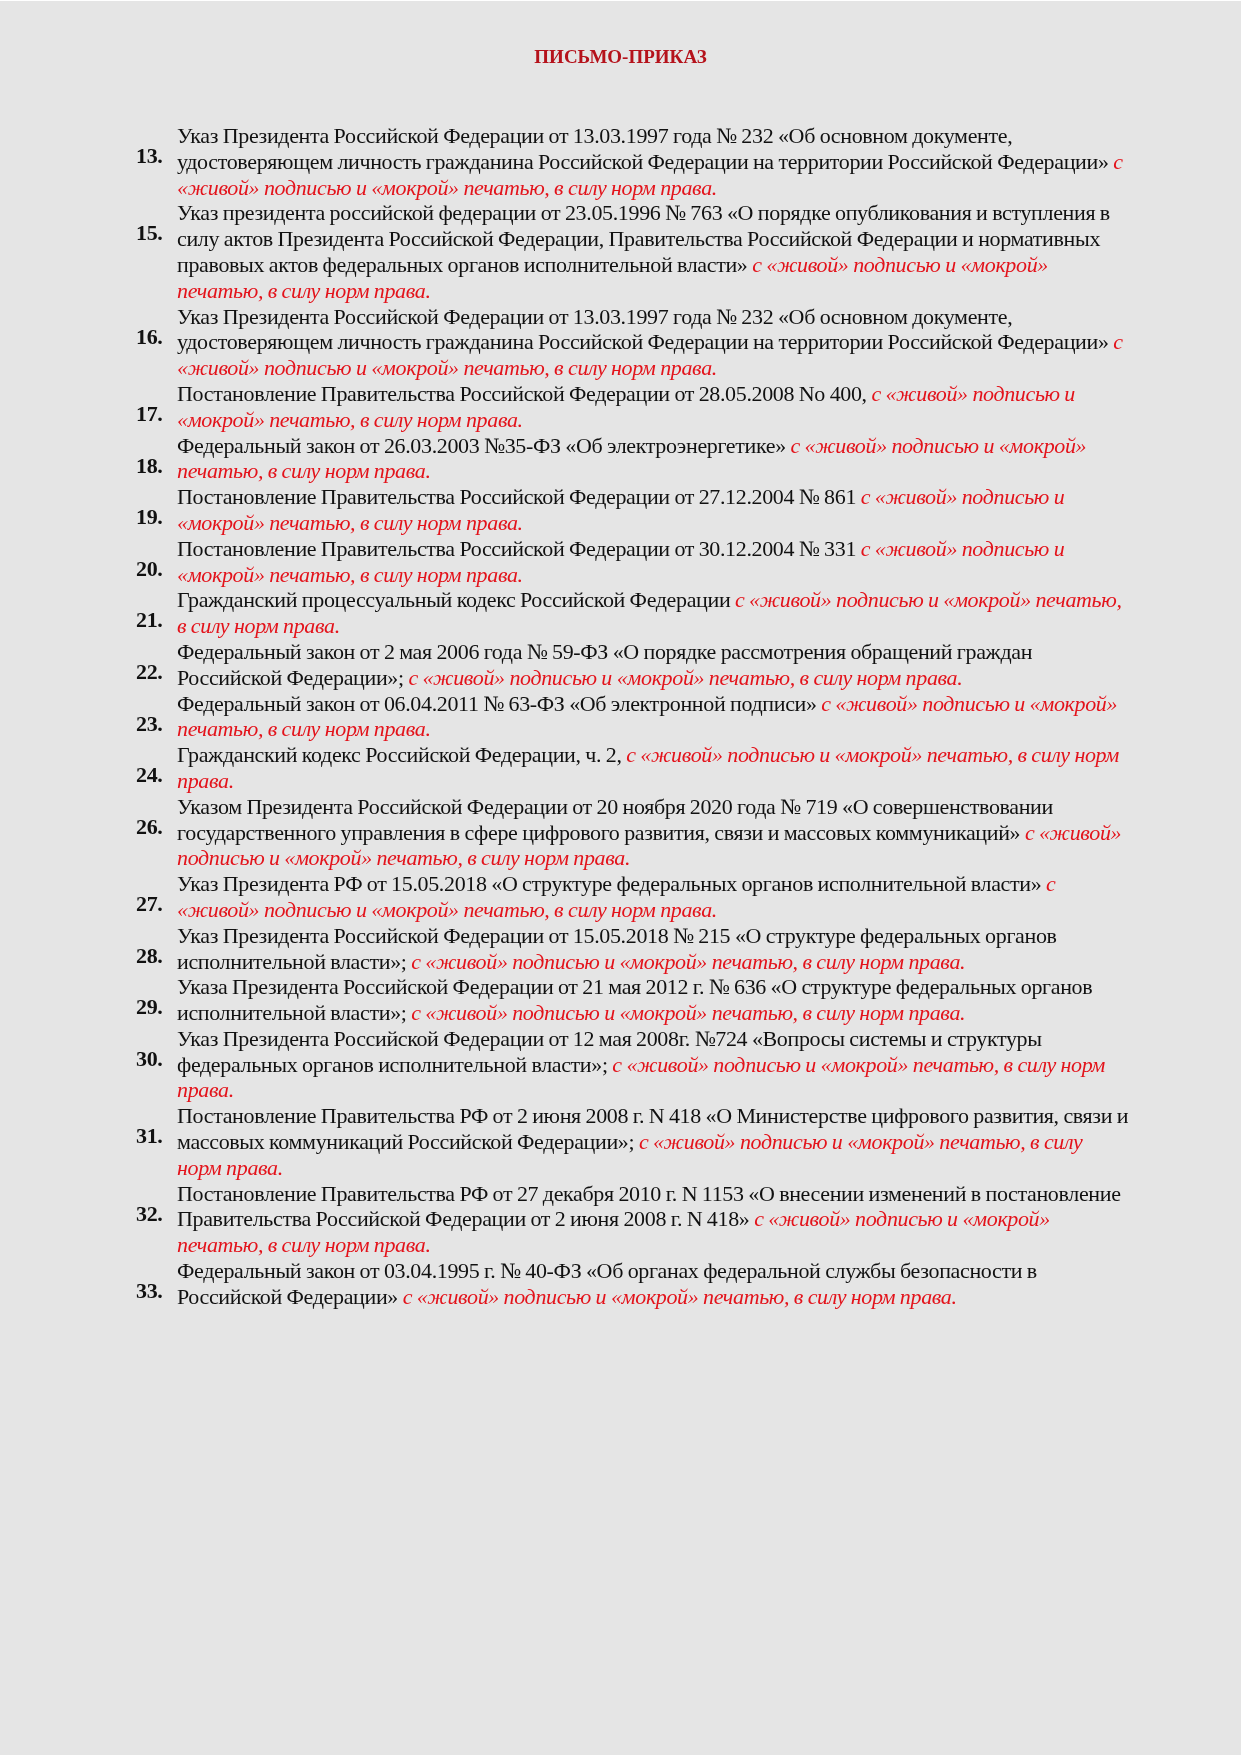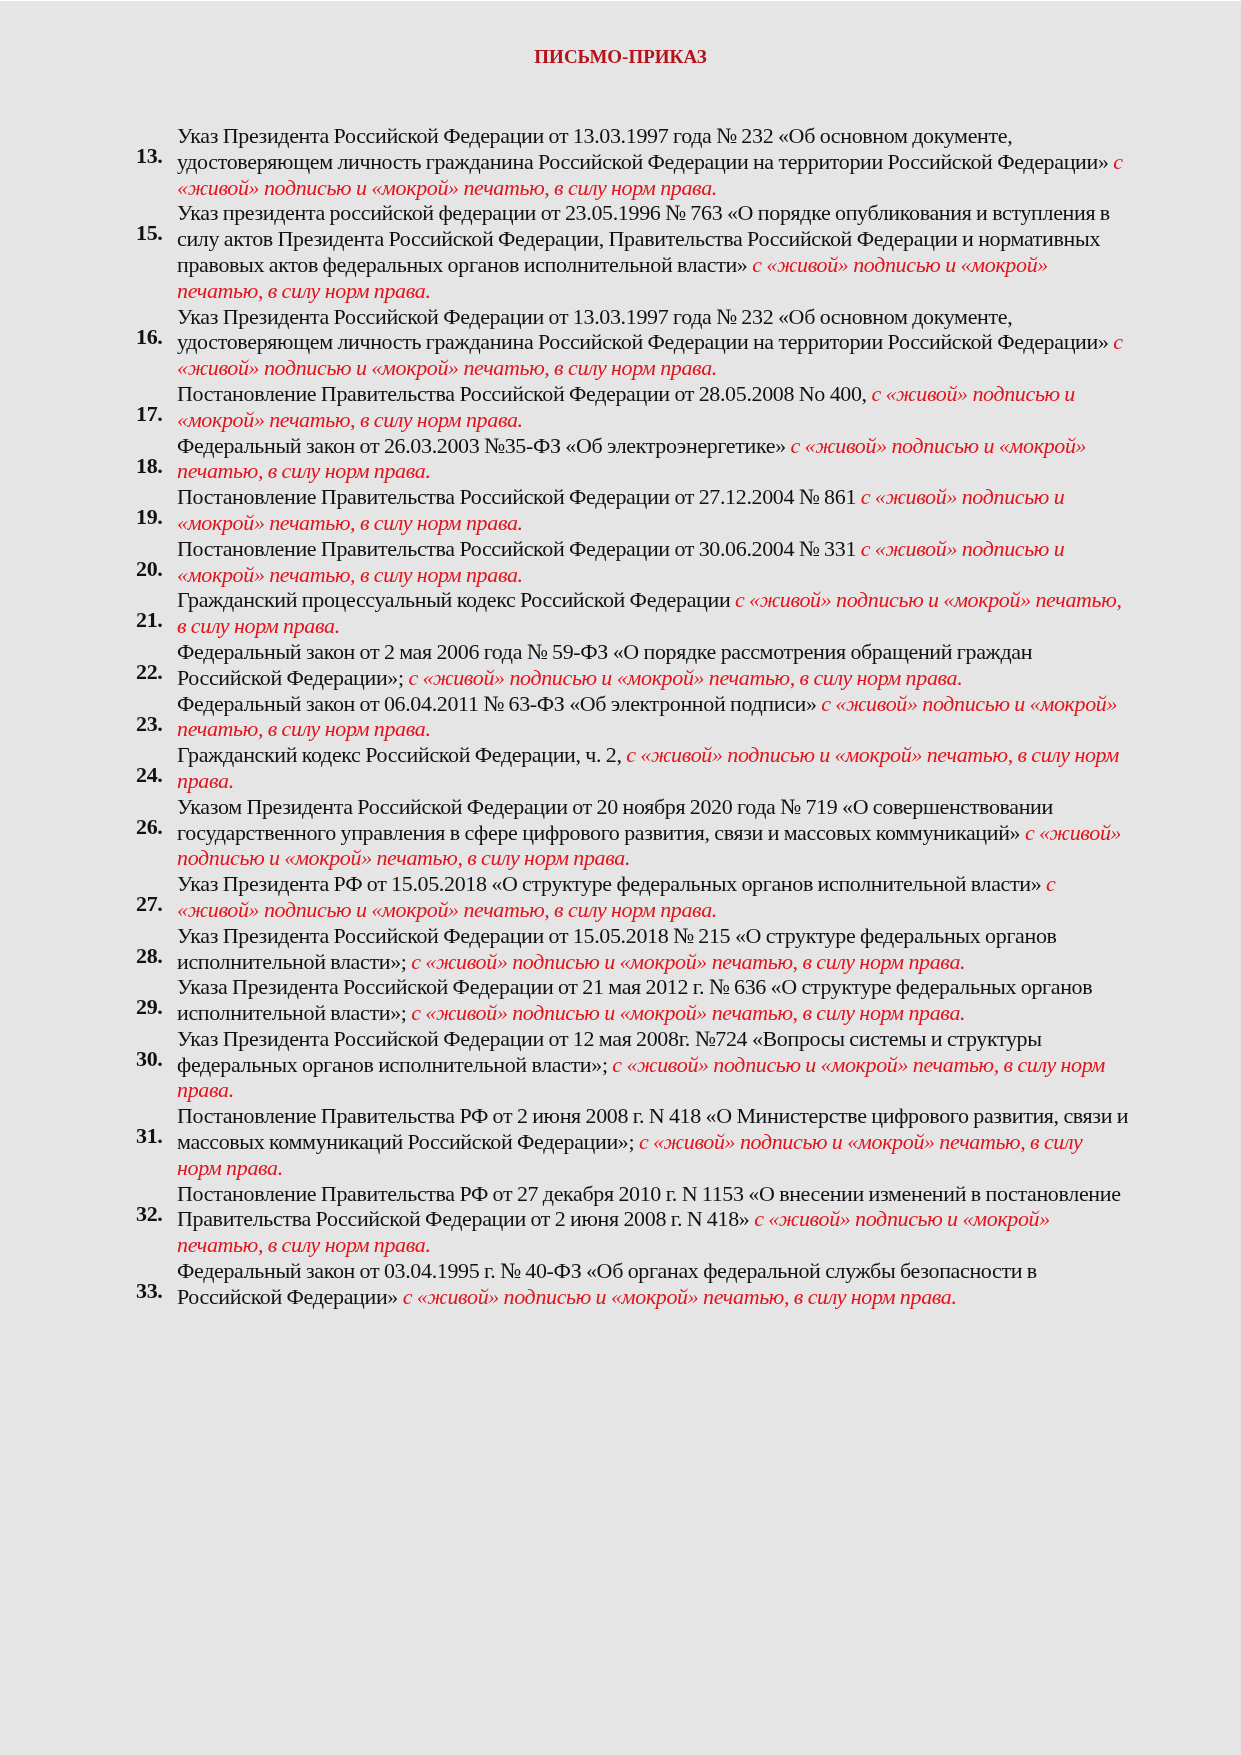--- a/index.html
+++ b/index.html
@@ -31,21 +31,21 @@
     <div>ПИСЬМО-ПРИКАЗ</div>
   </div>
 
   <ol class="list">
     <li class="item"><span class="num">13.</span><span class="body">Указ Президента Российской Федерации от 13.03.1997 года № 232 «Об основном документе, удостоверяющем личность гражданина Российской Федерации на территории Российской Федерации» </span><span class="note">с «живой» подписью и «мокрой» печатью, в силу норм права.</span></li>
     <li class="item"><span class="num">15.</span><span class="body">Указ президента российской федерации от 23.05.1996 № 763 «О порядке опубликования и вступления в силу актов Президента Российской Федерации, Правительства Российской Федерации и нормативных правовых актов федеральных органов исполнительной власти» </span><span class="note">с «живой» подписью и «мокрой» печатью, в силу норм права.</span></li>
     <li class="item"><span class="num">16.</span><span class="body">Указ Президента Российской Федерации от 13.03.1997 года № 232 «Об основном документе, удостоверяющем личность гражданина Российской Федерации на территории Российской Федерации» </span><span class="note">с «живой» подписью и «мокрой» печатью, в силу норм права.</span></li>
     <li class="item"><span class="num">17.</span><span class="body">Постановление Правительства Российской Федерации от 28.05.2008 No 400, </span><span class="note">с «живой» подписью и «мокрой» печатью, в силу норм права.</span></li>
     <li class="item"><span class="num">18.</span><span class="body">Федеральный закон от 26.03.2003 №35-ФЗ «Об электроэнергетике» </span><span class="note">с «живой» подписью и «мокрой» печатью, в силу норм права.</span></li>
     <li class="item"><span class="num">19.</span><span class="body">Постановление Правительства Российской Федерации от 27.12.2004 № 861 </span><span class="note">с «живой» подписью и «мокрой» печатью, в силу норм права.</span></li>
-    <li class="item"><span class="num">20.</span><span class="body">Постановление Правительства Российской Федерации от 30.06.2004 № 331 </span><span class="note">с «живой» подписью и «мокрой» печатью, в силу норм права.</span></li>
+    <li class="item"><span class="num">20.</span><span class="body">Постановление Правительства Российской Федерации от 30.12.2004 № 331 </span><span class="note">с «живой» подписью и «мокрой» печатью, в силу норм права.</span></li>
     <li class="item"><span class="num">21.</span><span class="body">Гражданский процессуальный кодекс Российской Федерации </span><span class="note">с «живой» подписью и «мокрой» печатью, в силу норм права.</span></li>
     <li class="item"><span class="num">22.</span><span class="body">Федеральный закон от 2 мая 2006 года № 59-ФЗ «О порядке рассмотрения обращений граждан Российской Федерации»; </span><span class="note">с «живой» подписью и «мокрой» печатью, в силу норм права.</span></li>
     <li class="item"><span class="num">23.</span><span class="body">Федеральный закон от 06.04.2011 № 63-ФЗ «Об электронной подписи» </span><span class="note">с «живой» подписью и «мокрой» печатью, в силу норм права.</span></li>
     <li class="item"><span class="num">24.</span><span class="body">Гражданский кодекс Российской Федерации, ч. 2, </span><span class="note">с «живой» подписью и «мокрой» печатью, в силу норм права.</span></li>
     <li class="item"><span class="num">26.</span><span class="body">Указом Президента Российской Федерации от 20 ноября 2020 года № 719 «О совершенствовании государственного управления в сфере цифрового развития, связи и массовых коммуникаций» </span><span class="note">с «живой» подписью и «мокрой» печатью, в силу норм права.</span></li>
     <li class="item"><span class="num">27.</span><span class="body">Указ Президента РФ от 15.05.2018 «О структуре федеральных органов исполнительной власти» </span><span class="note">с «живой» подписью и «мокрой» печатью, в силу норм права.</span></li>
     <li class="item"><span class="num">28.</span><span class="body">Указ Президента Российской Федерации от 15.05.2018 № 215 «О структуре федеральных органов исполнительной власти»; </span><span class="note">с «живой» подписью и «мокрой» печатью, в силу норм права.</span></li>
     <li class="item"><span class="num">29.</span><span class="body">Указа Президента Российской Федерации от 21 мая 2012 г. № 636 «О структуре федеральных органов исполнительной власти»; </span><span class="note">с «живой» подписью и «мокрой» печатью, в силу норм права.</span></li>
     <li class="item"><span class="num">30.</span><span class="body">Указ Президента Российской Федерации от 12 мая 2008г. №724 «Вопросы системы и структуры федеральных органов исполнительной власти»; </span><span class="note">с «живой» подписью и «мокрой» печатью, в силу норм права.</span></li>
     <li class="item"><span class="num">31.</span><span class="body">Постановление Правительства РФ от 2 июня 2008 г. N 418 «О Министерстве цифрового развития, связи и массовых коммуникаций Российской Федерации»; </span><span class="note">с «живой» подписью и «мокрой» печатью, в силу норм права.</span></li>

